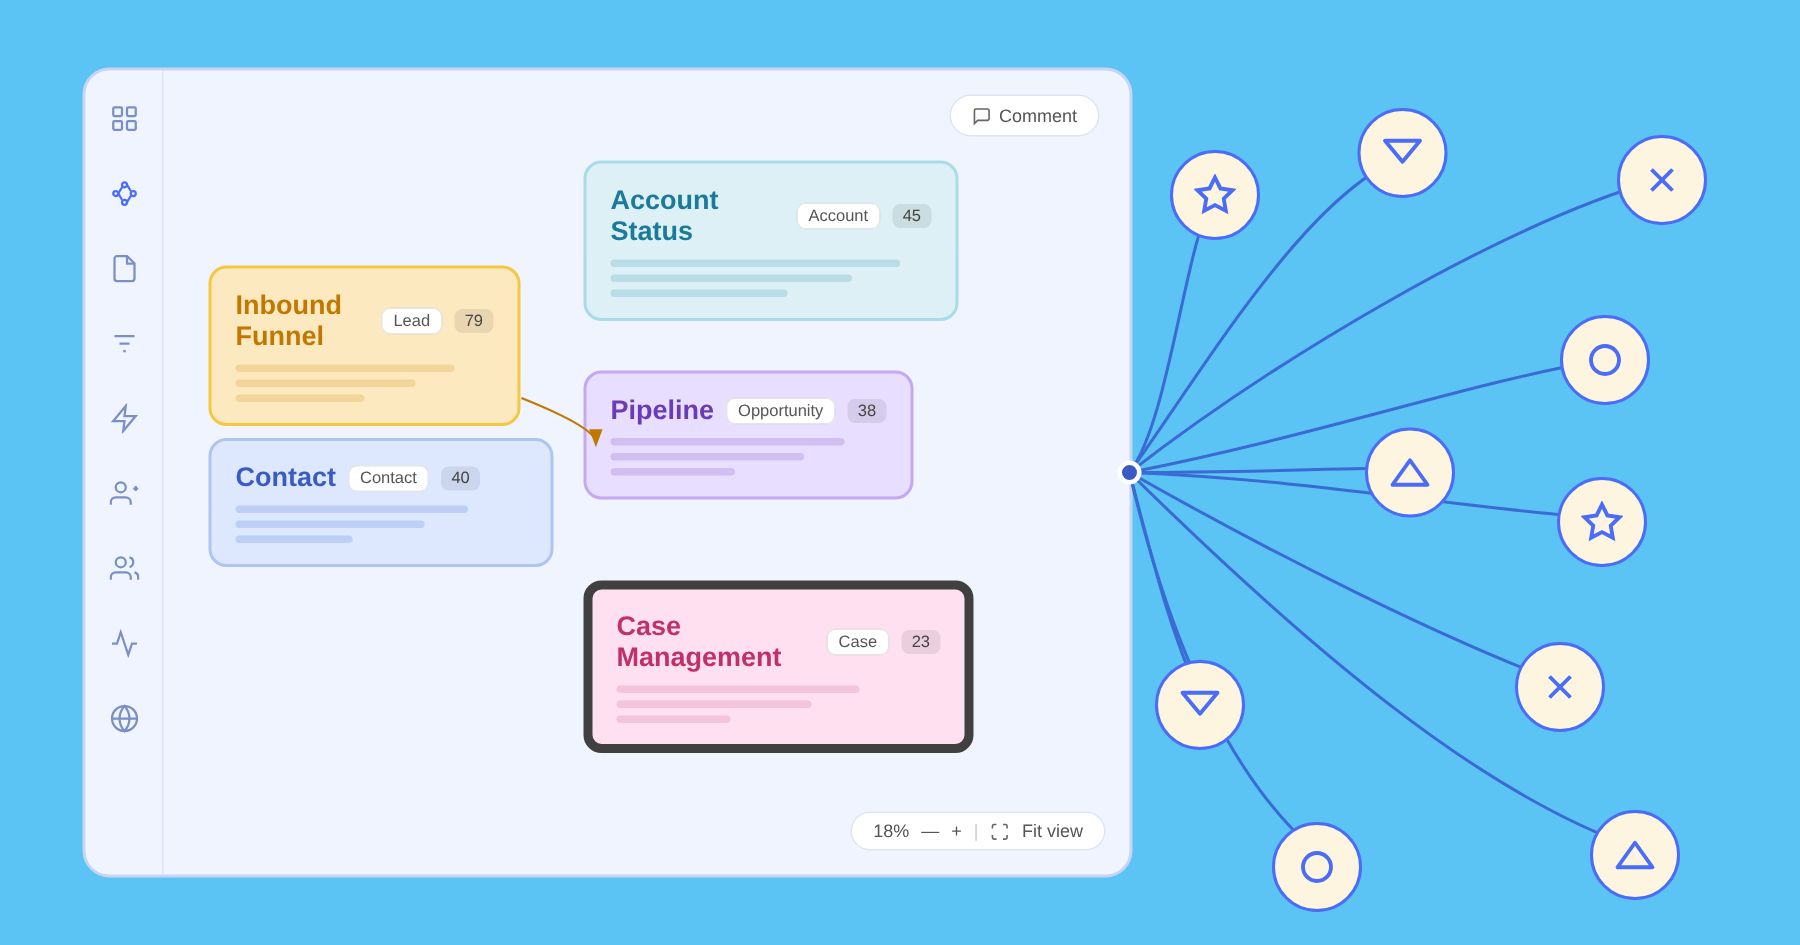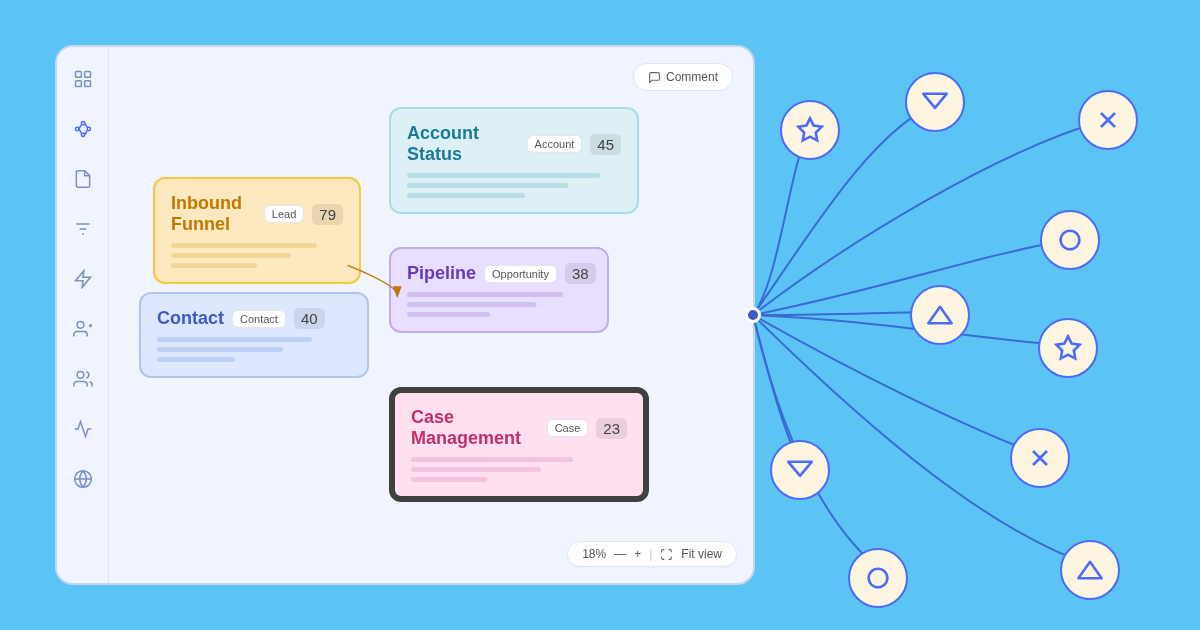--- a/index.html
+++ b/index.html
@@ -132,21 +132,21 @@
       border-radius: 6px;
       padding: 2px 7px;
       font-size: 11px;
       color: #555;
     }
 
     .card-count {
       background: rgba(0,0,0,0.08);
       border-radius: 5px;
       padding: 2px 7px;
-      font-size: 15px;
+      font-size: 11px;
       color: #444;
     }
 
     .card-lines {
       display: flex;
       flex-direction: column;
       gap: 5px;
     }
 
     .card-line {
@@ -155,21 +155,20 @@
       background: rgba(255,255,255,0.6);
     }
 
     
     .card-inbound {
       left: 30px;
       top: 130px;
       width: 208px;
       background: #fde9c0;
       border: 2px solid #f5c842;
-      margin-left: 14px;
     }
 
     .card-inbound .card-title { color: #c07800; }
     .card-inbound .card-line { background: rgba(200,140,0,0.2); }
 
     
     .card-account {
       left: 280px;
       top: 60px;
       width: 250px;

